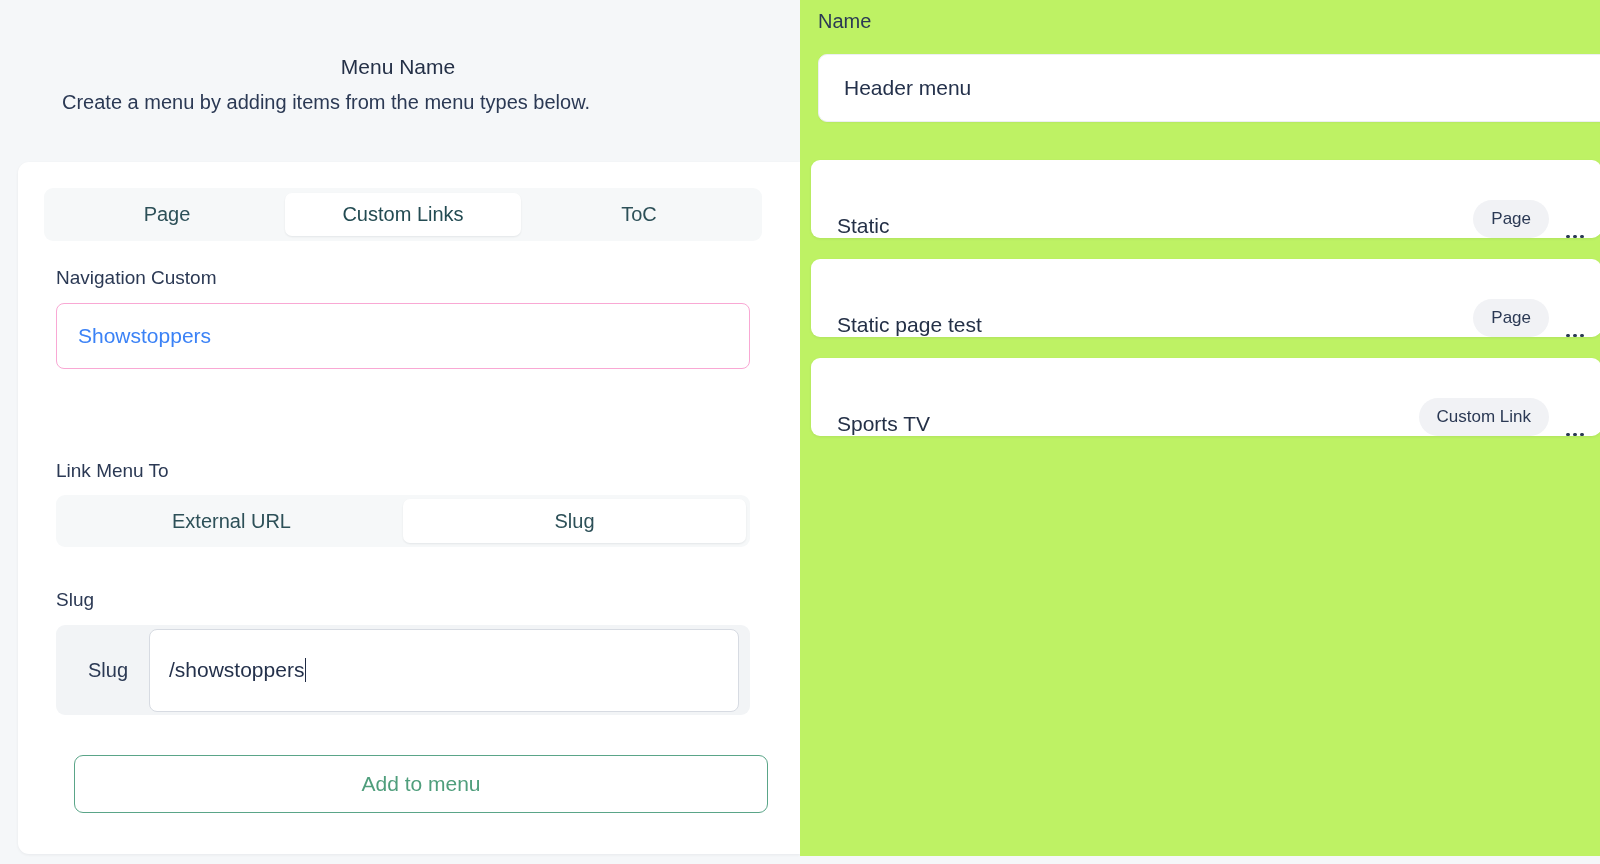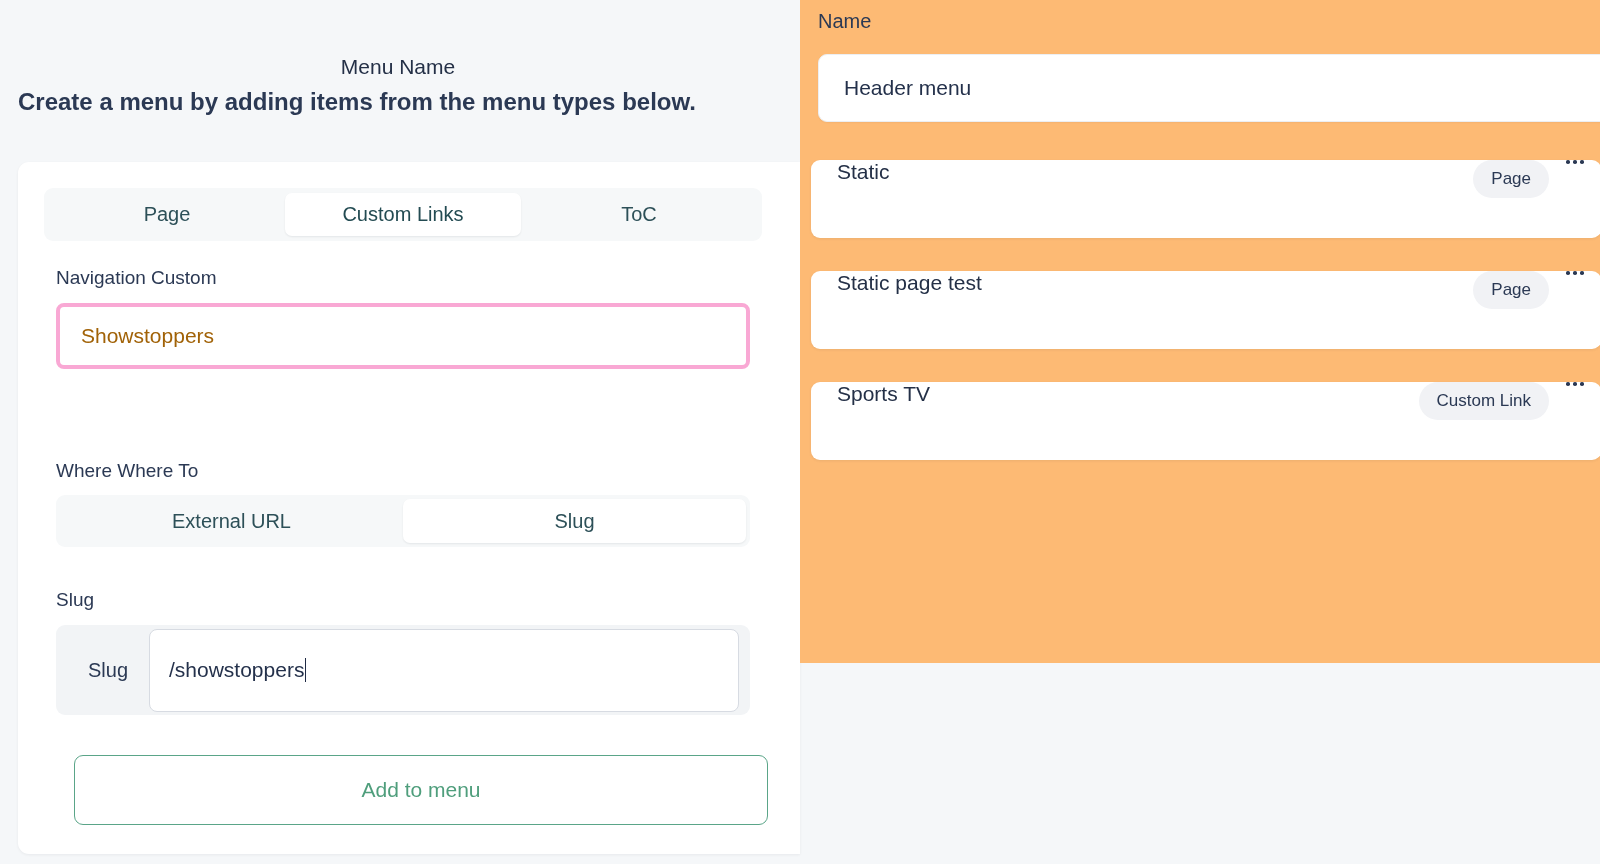--- a/index.html
+++ b/index.html
@@ -38,25 +38,26 @@
     width: 760px;
   }
   .intro-title {
     font-size: 21px;
     line-height: 30px;
     color: #243047;
     font-weight: 400;
     text-align: center;
   }
   .intro-sub {
-    font-size: 24px;
+    font-size: 20px;
     line-height: 30px;
     color: #2b3954;
-    font-weight: 700;
+    font-weight: 400;
     margin-top: 5px;
+    margin-left: 44px;
   }
 
   .builder-card {
     position: absolute;
     left: 18px;
     top: 162px;
     width: 782px;
     height: 692px;
     background: #ffffff;
     border-radius: 11px 0 0 11px;
@@ -106,24 +107,24 @@
     position: absolute;
     left: 38px;
     top: 103px;
     width: 694px;
   }
   .text-input {
     width: 100%;
     height: 66px;
     margin-top: 12px;
     background: #ffffff;
-    border: 4px solid #f9a8d4;
+    border: 1px solid #f9a8d4;
     border-radius: 8px;
     font-size: 21px;
-    color: #a16207;
+    color: #3b82f6;
     padding: 0 21px;
     font-family: "Liberation Sans", sans-serif;
     outline: none;
   }
   .text-input::placeholder { color: #9aa4b5; }
 
   .linkwhere-wrap {
     position: absolute;
     left: 38px;
     top: 296px;
@@ -204,37 +205,37 @@
     display: flex;
     align-items: center;
     cursor: text;
   }
 
   .add-btn {
     position: absolute;
     left: 56px;
     top: 593px;
     width: 694px;
-    height: 70px;
+    height: 58px;
     background: #ffffff;
     border: 1px solid #5aa588;
     border-radius: 9px;
     color: #4f9e7c;
     font-size: 21px;
     cursor: pointer;
     font-family: "Liberation Sans", sans-serif;
   }
 
   
   .right-col {
     position: relative;
     width: 800px;
-    height: 663px;
+    height: 856px;
     flex: 0 0 800px;
-    background: #fdba74;
+    background: #bef264;
   }
   .name-label {
     position: absolute;
     left: 18px;
     top: 10px;
     font-size: 20px;
     color: #2b3954;
   }
   .name-input {
     position: absolute;
@@ -259,23 +260,23 @@
     top: 160px;
     width: 800px;
   }
   .menu-row {
     width: 790px;
     height: 78px;
     background: #ffffff;
     border-radius: 9px;
     box-shadow: 0 1px 3px rgba(16,24,40,0.07);
     display: flex;
-    align-items: flex-start;
+    align-items: flex-end;
     padding: 0 0 0 26px;
-    margin-bottom: 33px;
+    margin-bottom: 21px;
     position: relative;
   }
   .menu-row-label {
     font-size: 21px;
     color: #243047;
     flex: 1 1 auto;
   }
   .badge {
     background: #f1f2f5;
     color: #2b3954;
@@ -320,21 +321,21 @@
         <button class="tab active">Custom Links</button>
         <button class="tab">ToC</button>
       </div>
 
       <div class="nav-label-wrap">
         <div class="field-label">Navigation Custom</div>
         <input class="text-input" type="text" value="Showstoppers" style="">
       </div>
 
       <div class="linkwhere-wrap">
-        <div class="field-label">Where Where To</div>
+        <div class="field-label">Link Menu To</div>
         <div class="seg">
           <button class="seg-btn">External URL</button>
           <button class="seg-btn active">Slug</button>
         </div>
       </div>
 
       <div class="slug-wrap">
         <div class="field-label">Slug</div>
         <div class="slug-group">
           <div class="slug-prefix">Slug</div>

